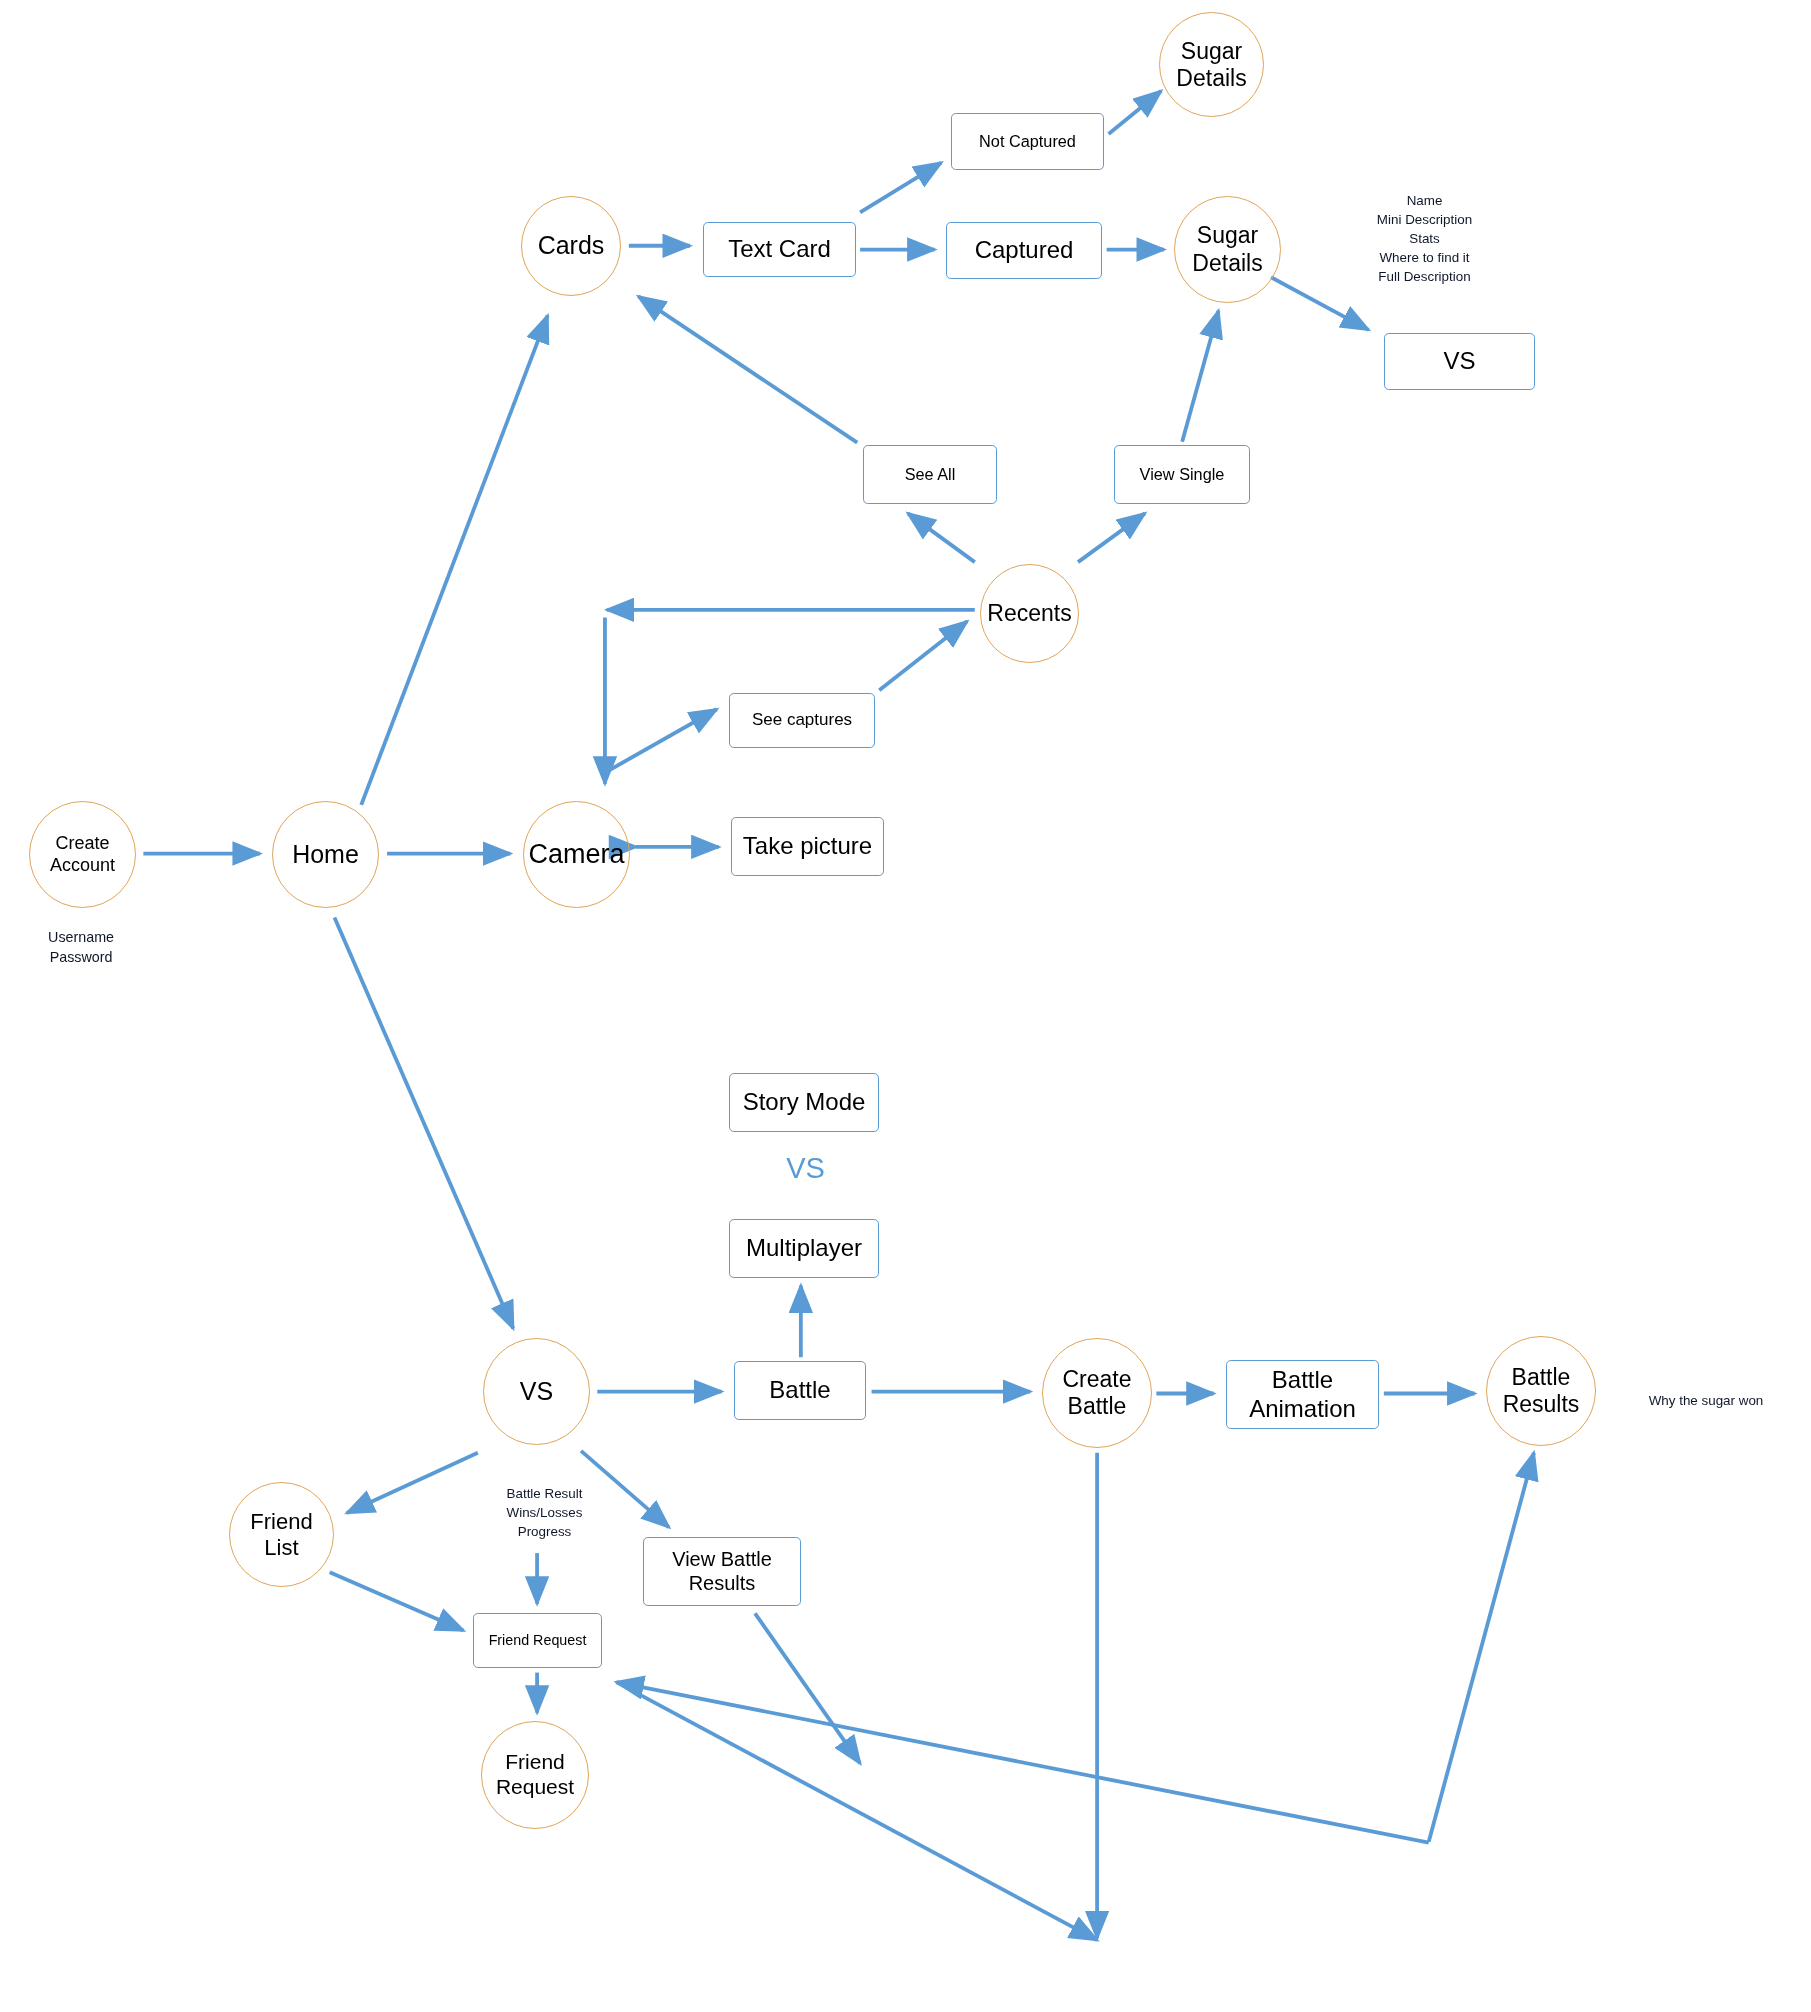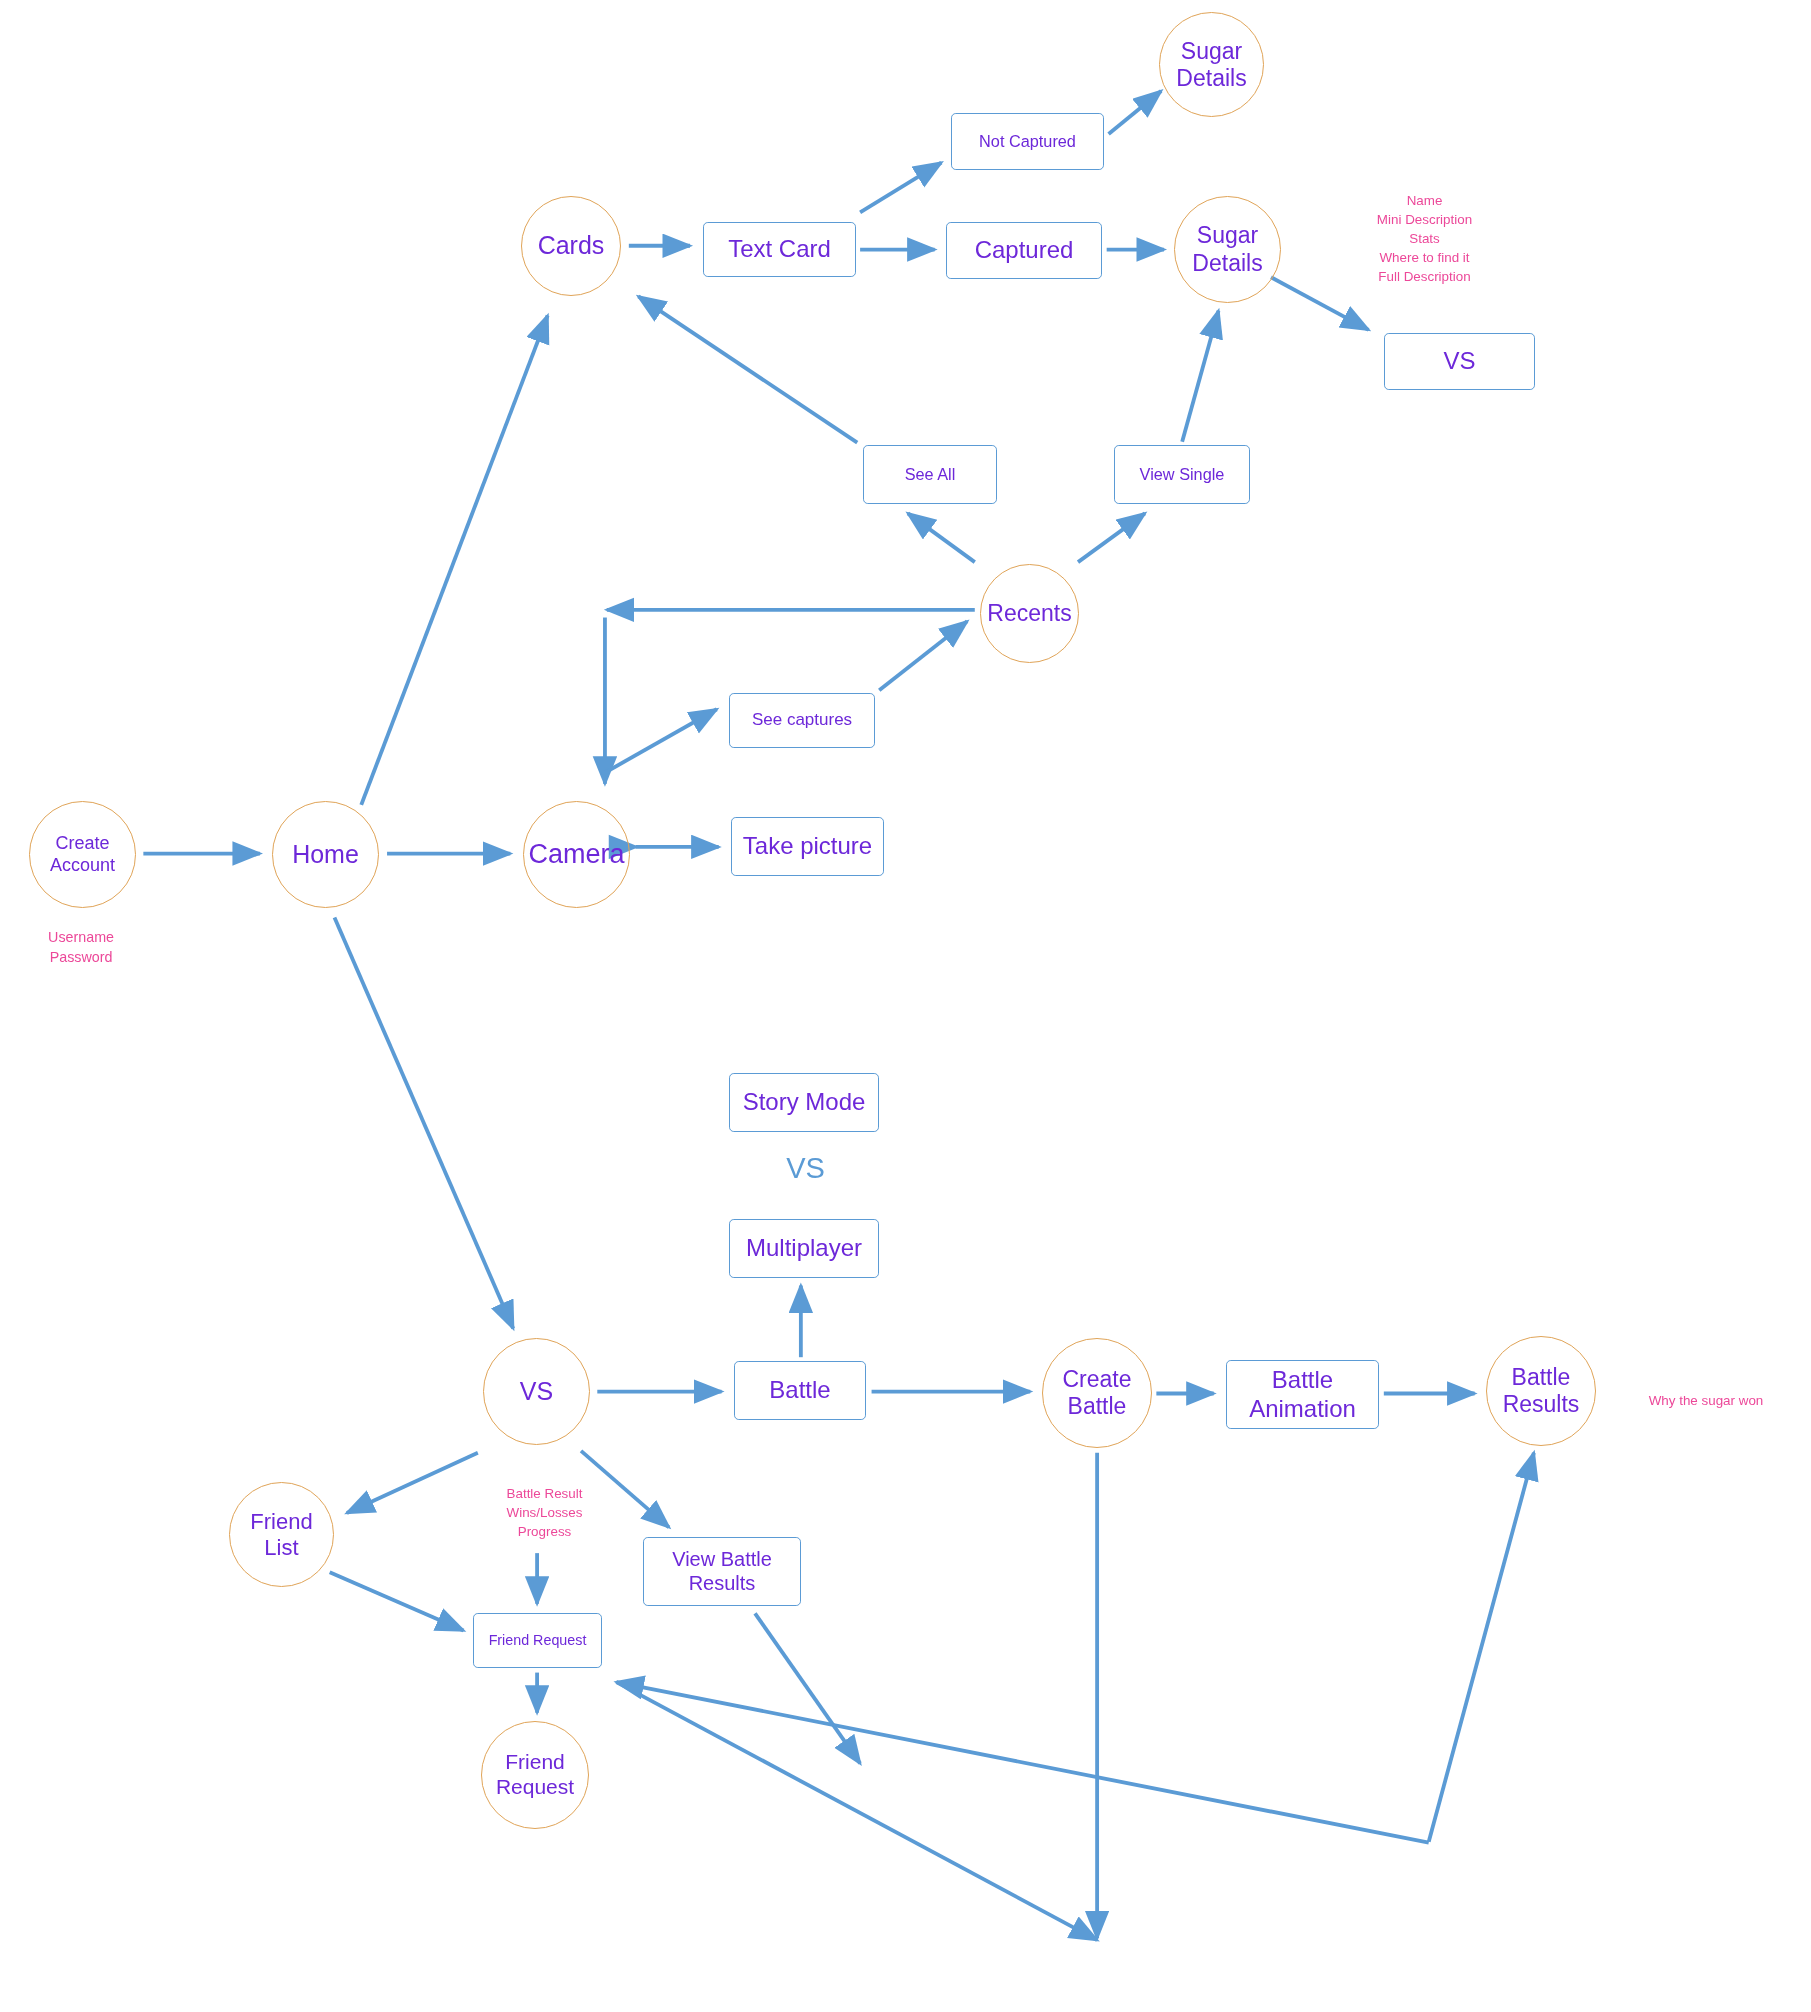--- a/index.html
+++ b/index.html
@@ -27,36 +27,36 @@
     pointer-events: none;
   }
   .node {
     position: absolute;
     box-sizing: border-box;
     display: flex;
     align-items: center;
     justify-content: center;
     text-align: center;
     line-height: 1.18;
-    color: #6d28d9;
+    color: #000000;
     background: transparent;
     z-index: 3;
   }
   .circle {
     border: 1.9px solid #E0A458;
     border-radius: 50%;
   }
   .box {
     border: 1.9px solid #5B9BD5;
     border-radius: 4.8px;
   }
   .note {
     position: absolute;
     text-align: center;
-    color: #ec4899;
+    color: #0f172a;
     line-height: 1.42;
     white-space: pre-line;
     z-index: 3;
   }
   .plainlabel {
     position: absolute;
     text-align: center;
     z-index: 3;
   }
 </style>

